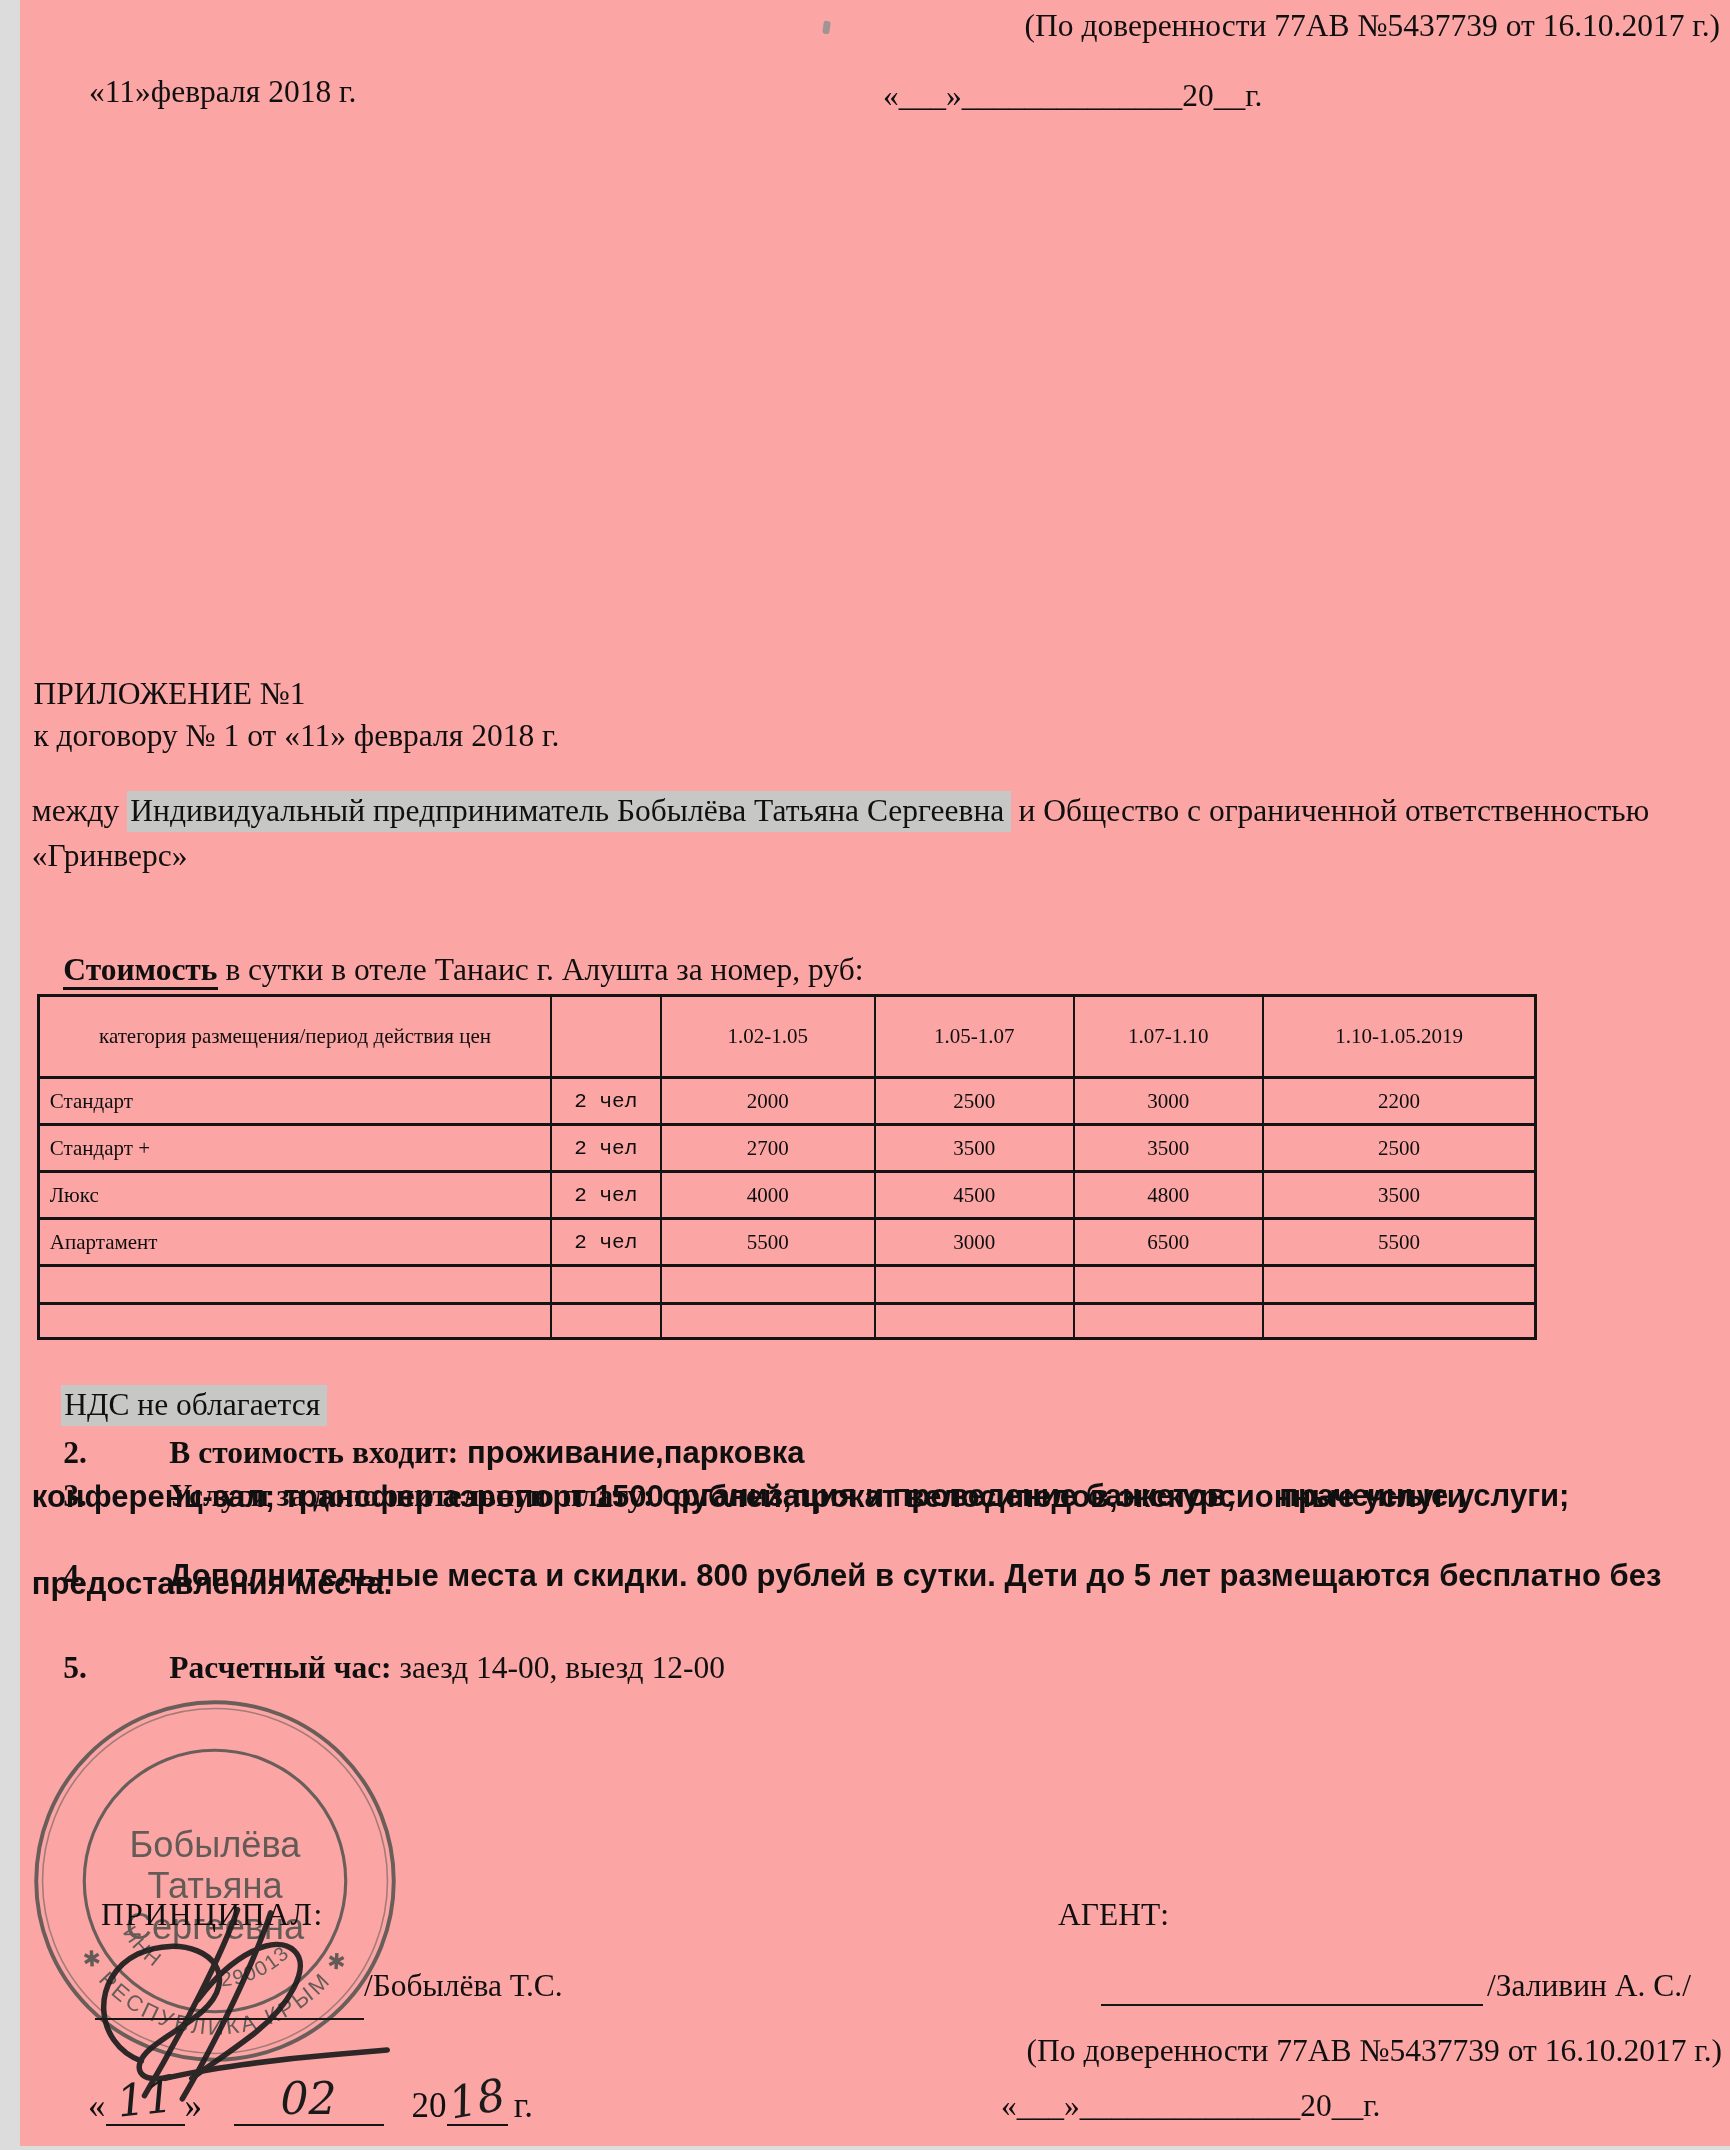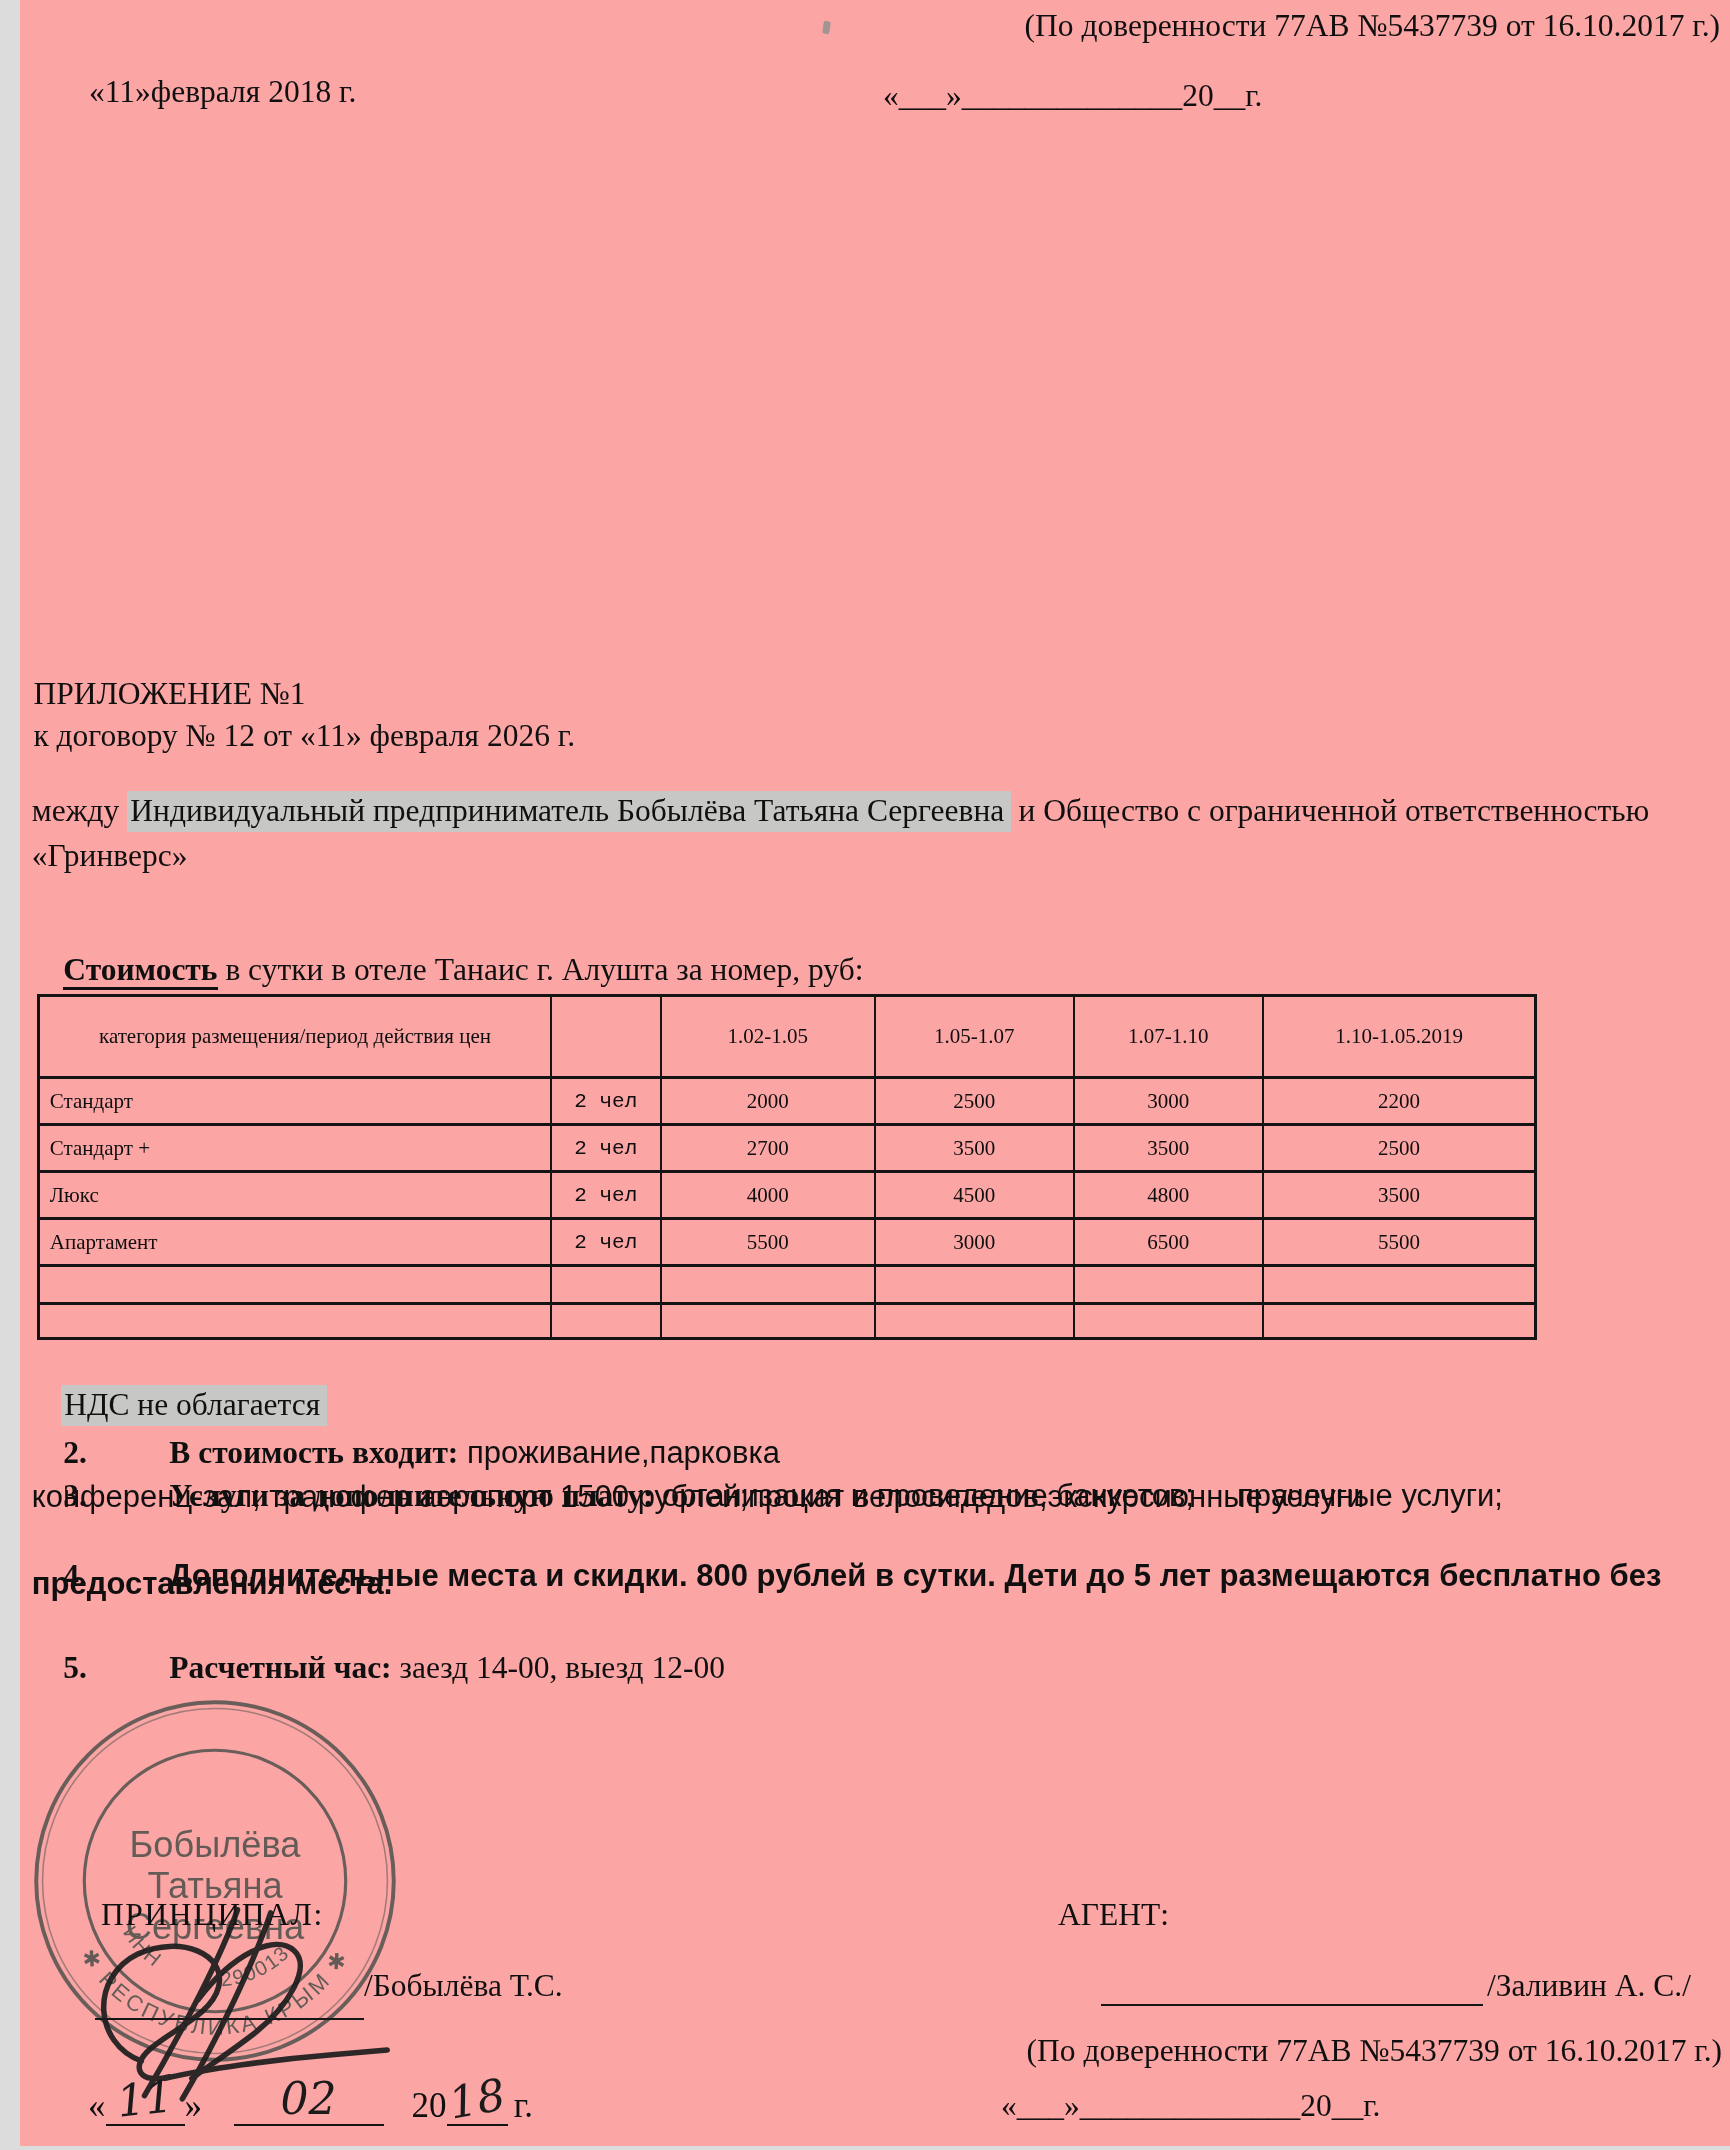--- a/index.html
+++ b/index.html
@@ -5,21 +5,21 @@
   html,body{margin:0;padding:0;background:#dcdcdc;}
   .page{
     position:relative;width:1730px;height:2146px;background:#fca5a5;
     font-family:"Liberation Serif",serif;color:#101010;overflow:hidden;margin-left:20px;
   }
   .abs{position:absolute;}
   .line{white-space:pre;}
   .t40{font-size:31.5px;line-height:1.25;}
   .right{text-align:right;}
   .b{font-weight:bold;}
-  .sans{font-family:"Liberation Sans",sans-serif;}
+  .sans{font-family:"Liberation Sans",sans-serif;font-weight:bold;}
   .hl{background:#c7c7c5;padding:2.4px 6.3px 3.9px 3.2px;}
   .u4{border-bottom:3.2px solid #101010;}
   
   table.price{border-collapse:collapse;table-layout:fixed;font-size:21px;color:#0e0e0e;}
   table.price td{border:2.4px solid #141414;border-top-width:3.2px;border-bottom-width:3.2px;
     padding:0 9.5px;vertical-align:middle;overflow:hidden;}
   table.price{border:3.2px solid #141414;}
   td.cat{text-align:left;}
   td.occ{text-align:center;padding:0 3.2px;font-family:Liberation Mono, monospace;}
   td.price-val{text-align:center;}
@@ -41,21 +41,21 @@
 <div class="page">
 
   <div class="abs" style="left:803px;top:20.5px;width:7px;height:13.4px;background:#909090;border-radius:2.4px;transform:rotate(8deg);opacity:.85;"></div>
 
   <div class="abs t40 right line" style="right:30px;top:6.3px;width:882px;">(По доверенности 77АВ №5437739 от 16.10.2017 г.)</div>
 
   <div class="abs t40 line" style="left:69px;top:72px;">«11»февраля 2018 г.</div>
   <div class="abs t40 line" style="left:863px;top:76px;">«___»______________20__г.</div>
 
   <div class="abs t40 line" style="left:13.4px;top:674px;">ПРИЛОЖЕНИЕ №1</div>
-  <div class="abs t40 line" style="left:13.4px;top:716px;">к договору № 12 от «11» февраля 2026 г.</div>
+  <div class="abs t40 line" style="left:13.4px;top:716px;">к договору № 1 от «11» февраля 2018 г.</div>
 
   <div class="abs t40 line" style="left:11.8px;top:911px;">
     <span class="b u4">Стоимость</span><span> в сутки в отеле Танаис г. Алушта за номер, руб:</span>
   </div>
 
   <div class="abs t40" style="left:11.8px;top:788px;width:1710px;line-height:45px;">
     <span>между </span><span class="hl">Индивидуальный предприниматель Бобылёва Татьяна Сергеевна</span><span> и Общество с ограниченной ответственностью «Гринверс»</span>
   </div>
 
   <table class="price abs" style="left:17.3px;top:994px;width:1497px;">

